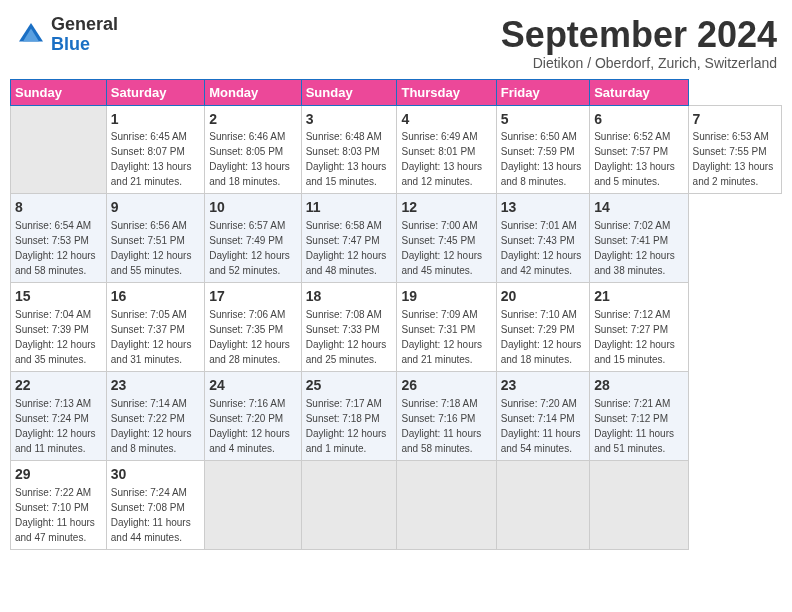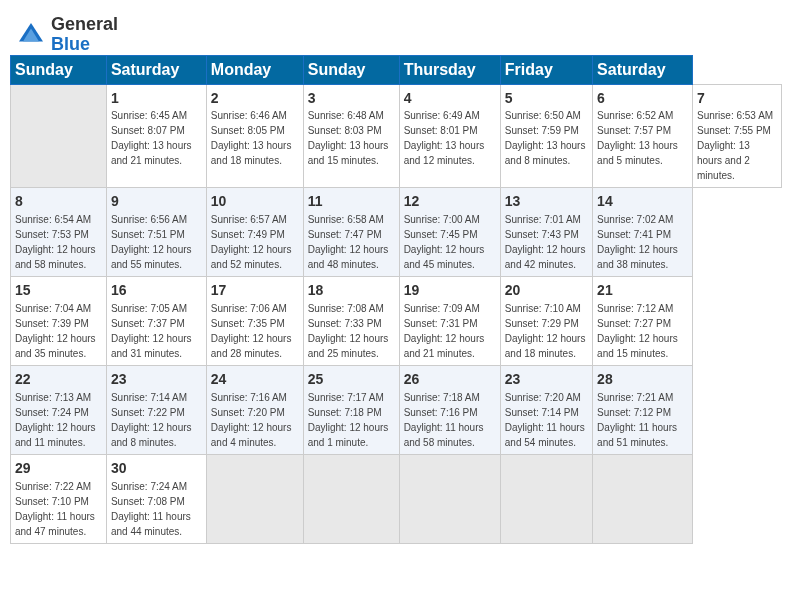--- a/index.html
+++ b/index.html
@@ -7,21 +7,21 @@
       font-family: Arial, sans-serif;
       background: #fff;
       width: 792px;
       min-height: 612px;
       padding: 10px;
     }
     .header {
       display: flex;
       justify-content: space-between;
       align-items: flex-start;
-      margin-bottom: 0;
+      margin-bottom: 8px;
       padding: 5px 5px 0 5px;
     }
     .logo {
       display: flex;
       align-items: center;
       gap: 4px;
     }
     .logo-text {
       display: flex;
       flex-direction: column;
@@ -53,25 +53,25 @@
     .location {
       font-size: 14px;
       color: #555;
     }
     table {
       width: 100%;
       border-collapse: collapse;
       font-size: 11px;
     }
     thead tr th {
-      background-color: #0369a1;
+      background-color: #ec4899;
       color: white;
       padding: 5px 4px;
       text-align: left;
-      font-size: 16px;
+      font-size: 13px;
       font-weight: bold;
       border: 1px solid #1a6fc4;
     }
     tbody tr td {
       vertical-align: top;
       padding: 4px;
       border: 1px solid #ccc;
       width: 113px;
       height: 75px;
       color: #333;
@@ -107,20 +107,24 @@
 <div class="header">
   <div class="logo">
     <svg class="logo-icon" viewBox="0 0 40 40">
       <polygon points="20,5 35,28 5,28" fill="#1a6fc4"></polygon>
       <polygon points="20,12 30,28 10,28" fill="#5aa0e0"></polygon>
     </svg>
     <div class="logo-text">
       <span class="logo-general">General</span>
       <span class="logo-blue">Blue</span>
     </div>
+  </div>
+  <div class="title-block">
+    <div class="month-title">September 2024</div>
+    <div class="location">Dietikon / Oberdorf, Zurich, Switzerland</div>
   </div>
 </div>
 
 <table>
   <thead>
     <tr id="weekday-header">
     <th>Sunday</th>
         <th>Saturday</th>
         <th>Monday</th>
         <th>Sunday</th>

